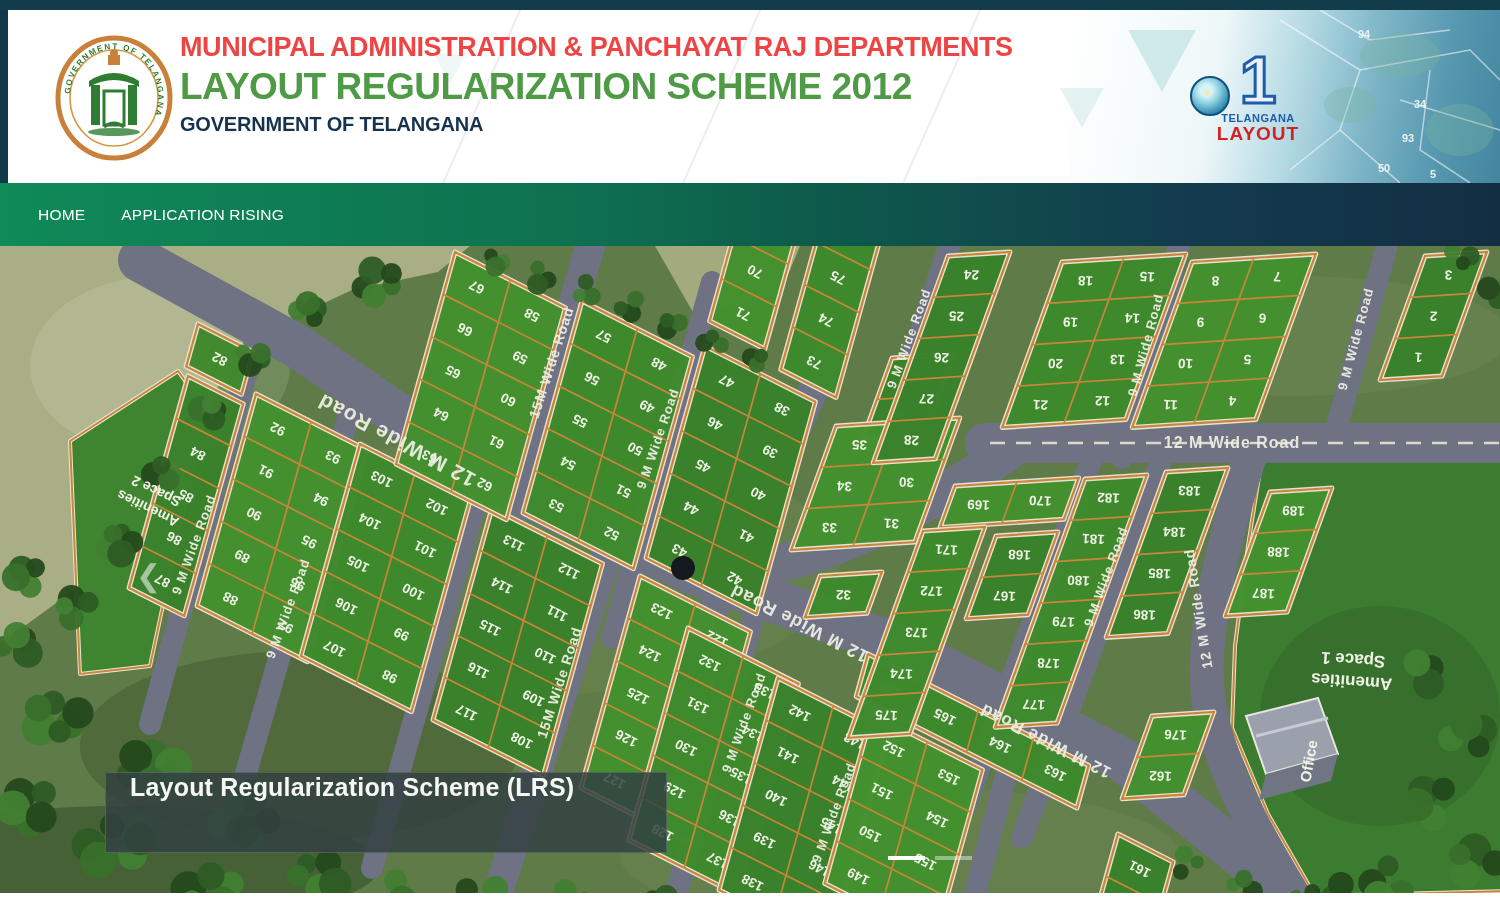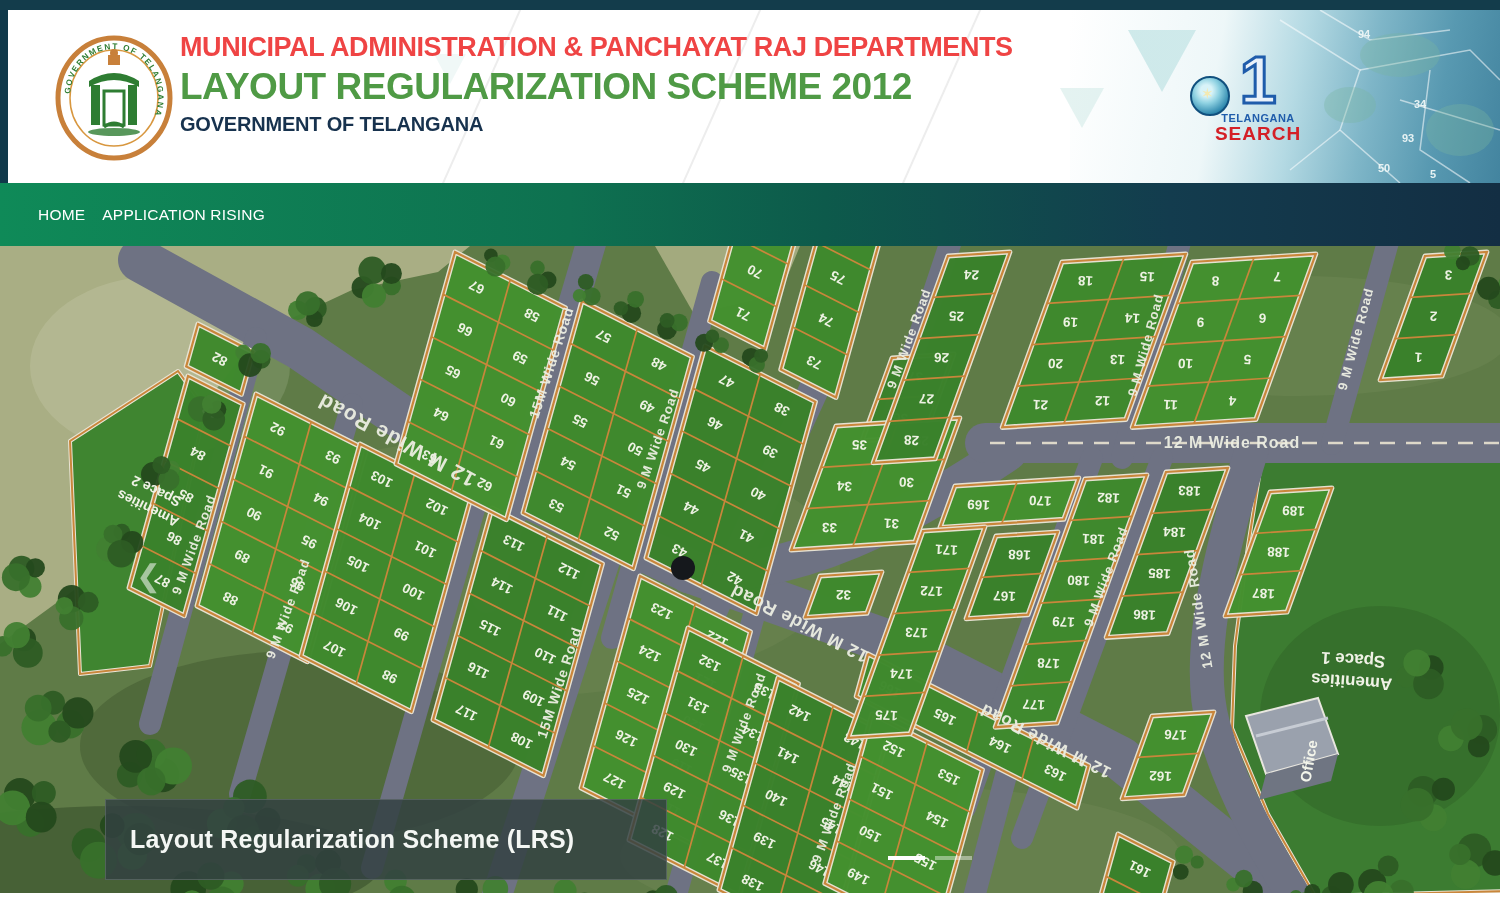--- a/index.html
+++ b/index.html
@@ -28,29 +28,29 @@
   .ris-t1{font-size:11px;font-weight:800;color:#1f5cab;letter-spacing:.5px;margin-top:2px;}
   .ris-t2{font-size:19px;font-weight:800;color:#d42027;letter-spacing:1px;margin-top:-1px;}
   .mapart{position:absolute;right:0;top:0;width:430px;height:173px;
       background:linear-gradient(100deg, rgba(255,255,255,0) 0%, rgba(205,232,236,.35) 34%,
                  rgba(155,205,218,.75) 52%, #7fb6c8 68%, #5899b1 84%, #43849f 100%);}
   .mapart svg{position:absolute;right:0;top:0;}
   .mapnum{position:absolute;color:#eef7f7;font-size:11px;font-weight:700;opacity:.95;}
   
   .nav{position:absolute;left:0;top:183px;width:1500px;height:63px;
        background:linear-gradient(90deg,#0f8a58 0%, #0e7150 38%, #0d5a4b 55%, #133c4e 78%, #132e43 100%);
-       display:flex;align-items:center;gap:17px;padding-left:38px;box-sizing:border-box;}
+       display:flex;align-items:center;gap:36px;padding-left:38px;box-sizing:border-box;}
   .nav a{color:#ffffff;font-size:15.5px;letter-spacing:.2px;text-decoration:none;cursor:pointer;}
   
   .hero{position:absolute;left:0;top:246px;width:1500px;height:647px;overflow:hidden;background:#5f7b47;}
   .hero svg{position:absolute;left:0;top:0;}
   svg text{font-family:"Liberation Sans",sans-serif;}
-  .caption{position:absolute;left:105px;top:553px;width:562px;height:81px;
+  .caption{position:absolute;left:105px;top:526px;width:562px;height:81px;
            background:rgba(50,64,65,.84);border:1px solid rgba(140,150,150,.35);
-           display:flex;align-items:center;padding-left:24px;box-sizing:border-box;}
+           display:flex;padding-left:24px;box-sizing:border-box;}
   .caption span{color:#f4f7f4;font-size:25px;font-weight:700;letter-spacing:.2px;}
   .chev{position:absolute;left:136px;top:312px;color:rgba(255,255,255,.55);font-size:30px;cursor:pointer;}
   .dots{position:absolute;left:888px;top:610px;display:flex;gap:10px;}
   .dots i{display:block;width:37px;height:4px;background:#ffffff;cursor:pointer;}
   .dots i.off{background:rgba(255,255,255,.42);}
   .bottom-strip{position:absolute;left:0;top:893px;width:1500px;height:7px;background:#ffffff;}
 </style>
 </head>
 <body>
 
@@ -115,21 +115,21 @@
     <div class="titles">
       <div class="dept">MUNICIPAL ADMINISTRATION &amp; PANCHAYAT RAJ DEPARTMENTS</div>
       <div class="scheme">LAYOUT REGULARIZATION SCHEME 2012</div>
       <div class="gov">GOVERNMENT OF TELANGANA</div>
     </div>
 
     <div class="rising">
       <span class="one">1</span>
       <span class="globe"></span>
       <div class="ris-t1">TELANGANA</div>
-      <div class="ris-t2">SEARCH</div>
+      <div class="ris-t2">LAYOUT</div>
     </div>
   </div>
 
   <div class="nav">
     <a>HOME</a>
     <a>APPLICATION RISING</a>
   </div>
 
   <div class="hero">
     <svg id="plan-svg" width="1500" height="647" viewBox="0 0 1500 647">

